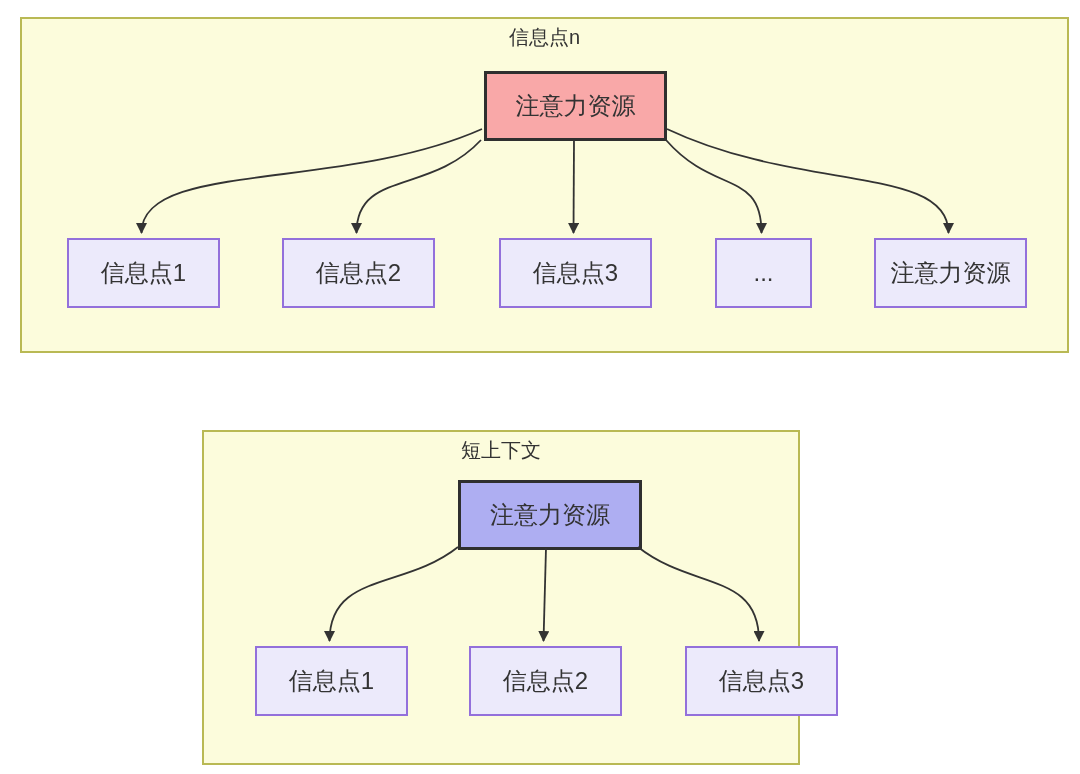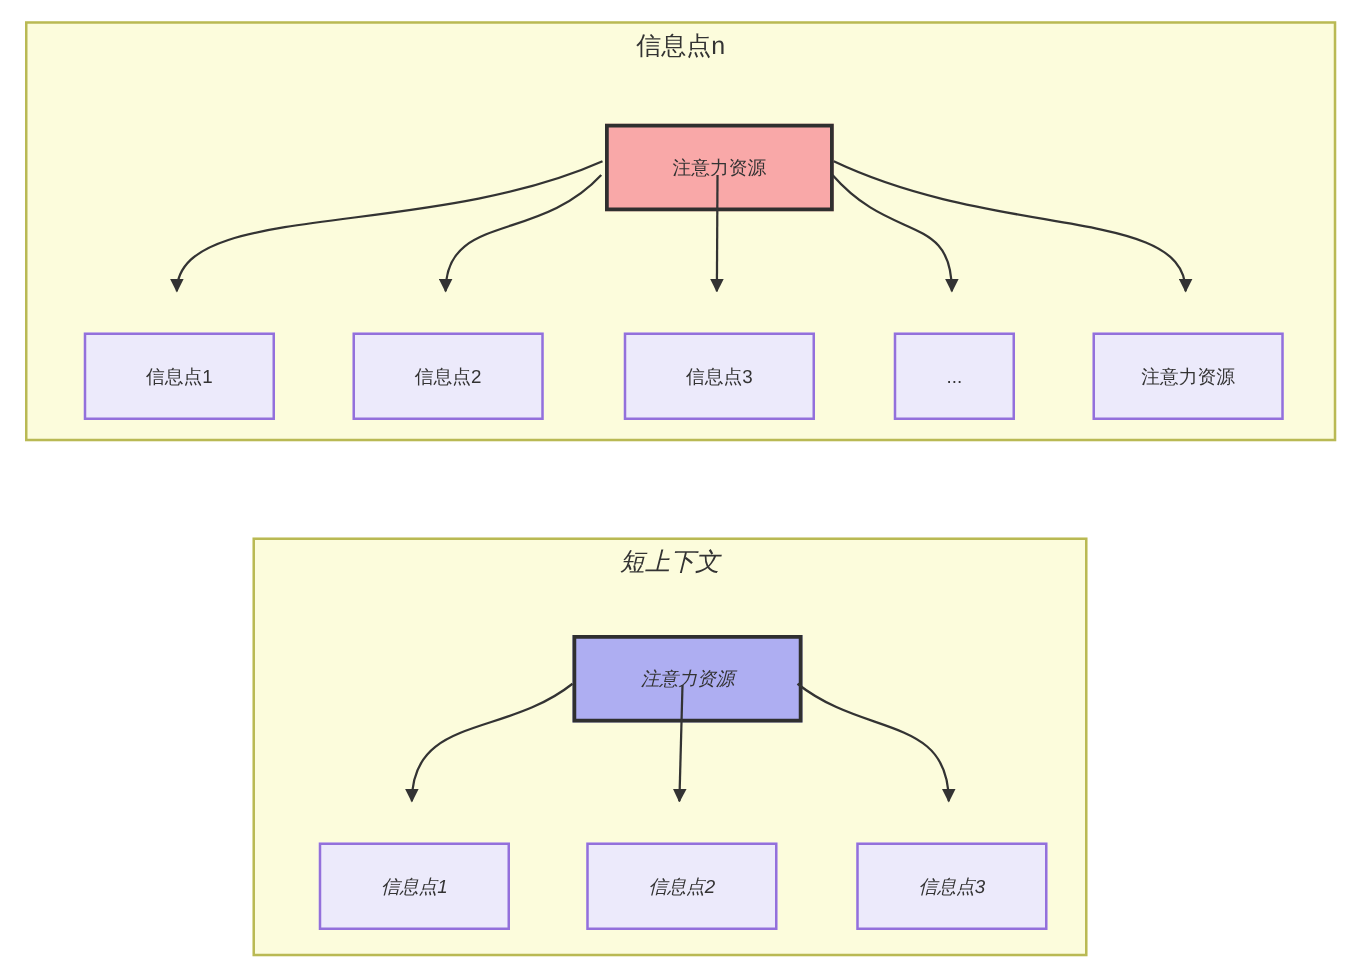--- a/index.html
+++ b/index.html
@@ -27,23 +27,22 @@
     font-size: 20px;
     line-height: 24px;
     color: var(--text, #333333);
   }
   .node {
     position: absolute;
     box-sizing: border-box;
     display: flex;
     align-items: center;
     justify-content: center;
-    font-size: 15px;
+    font-size: 24px;
     color: var(--text, #333333);
-    margin-top: 28px;
   }
   .node.source {
     border: 3px solid var(--source-border, #2f2f2f);
   }
   .node.source.long  { background: var(--source-long-fill, #f9a8a8); }
   .node.source.short { background: var(--source-short-fill, #aeaef2); }
   .node.target {
     background: var(--node-fill, #eceafb);
     border: 2px solid var(--node-border, #9370db);
   }
@@ -74,21 +73,21 @@
 
     <div class="node target" style="left:260px; top:219px; width:153px; height:70px;">信息点2</div>
 
     <div class="node target" style="left:477px; top:219px; width:153px; height:70px;">信息点3</div>
 
     <div class="node target" style="left:693px; top:219px; width:97px; height:70px;">...</div>
 
     <div class="node target" style="left:852px; top:219px; width:153px; height:70px;">注意力资源</div>
   </div>
 
-  <div class="group" style="left:202px; top:430px; width:668px; height:335px;font-style:italic;">
+  <div class="group" style="left:202px; top:430px; width:598px; height:335px;">
     <div class="group-title">短上下文</div>
 
     <div class="node source short" style="left:254px; top:48px; width:184px; height:70px;">注意力资源</div>
 
     <div class="node target" style="left:51px; top:214px; width:153px; height:70px;">信息点1</div>
 
     <div class="node target" style="left:265px; top:214px; width:153px; height:70px;">信息点2</div>
 
     <div class="node target" style="left:481px; top:214px; width:153px; height:70px;">信息点3</div>
   </div>

